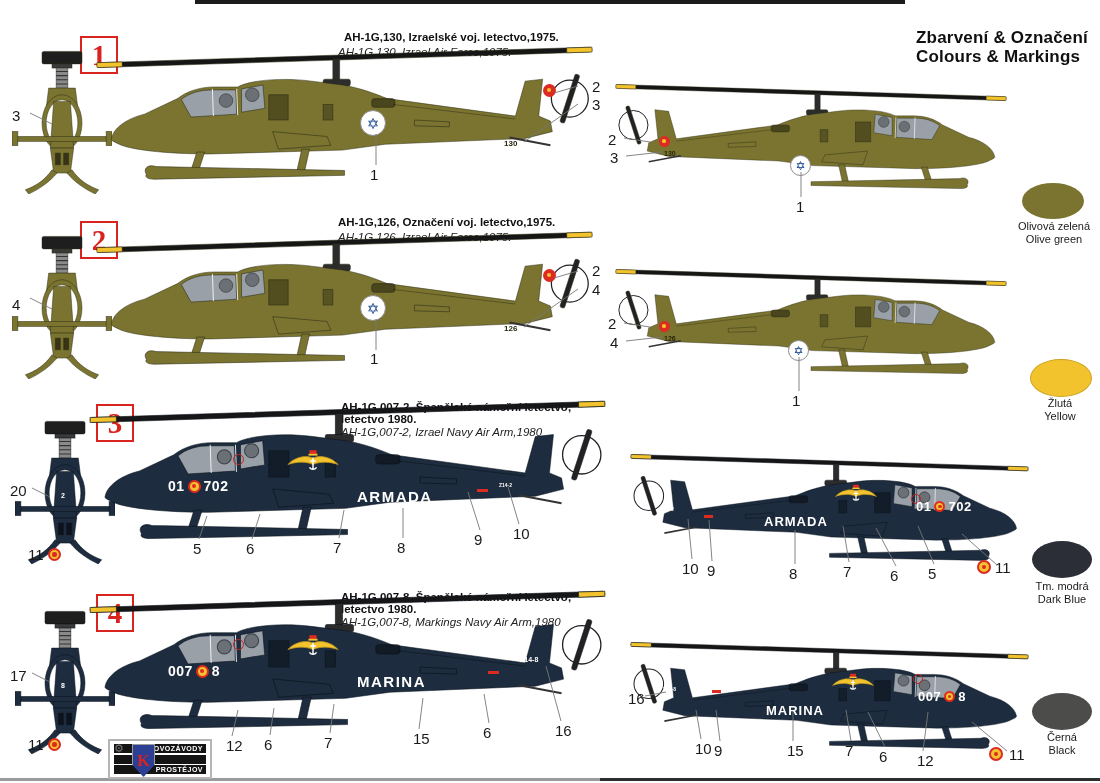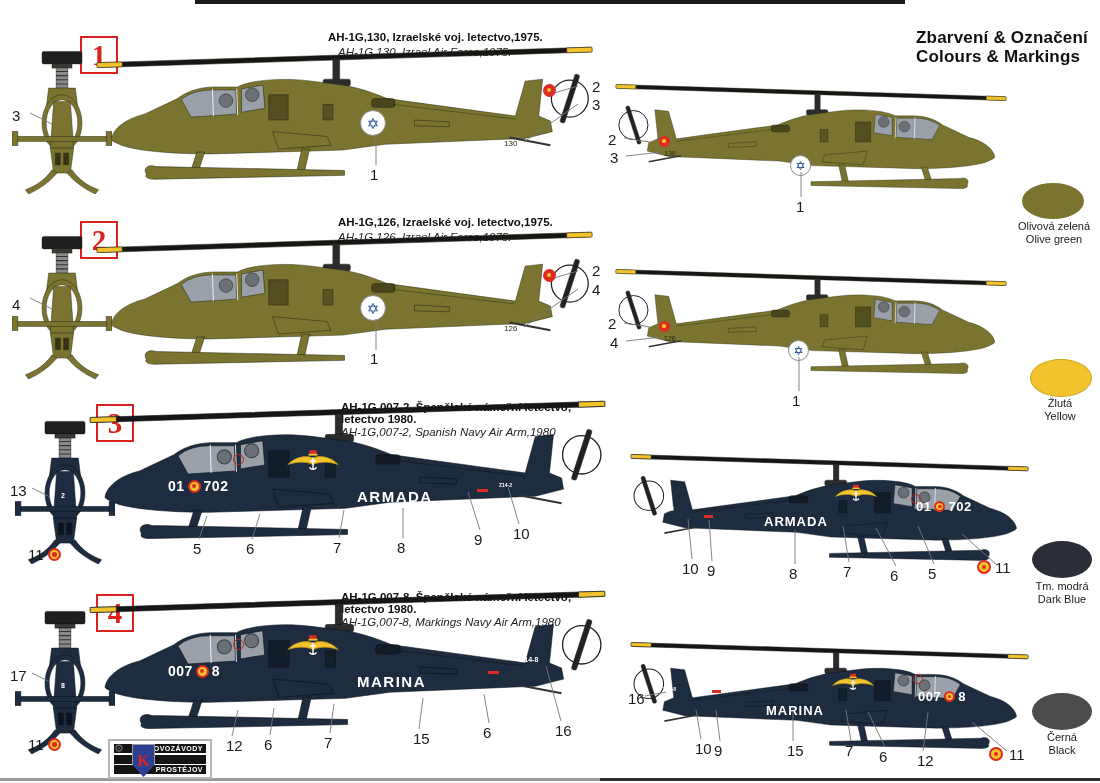--- a/index.html
+++ b/index.html
@@ -20,21 +20,21 @@
   .cap-i{position:absolute;font-style:italic;font-size:11.5px;color:#222;}
   
   .co{position:absolute;font-size:15px;color:#1a1a1a;}
   
   .swatch{position:absolute;border-radius:50%;}
   .sw-label{position:absolute;width:96px;text-align:center;font-size:11px;color:#1a1a1a;}
   
   .hull-code{position:absolute;display:flex;align-items:center;gap:3px;color:#fff;font-weight:bold;letter-spacing:.5px;}
   .boom-text{position:absolute;color:#fff;font-weight:bold;}
   .tiny-code{position:absolute;color:#fff;font-weight:bold;}
-  .tail-code{position:absolute;color:#26260f;font-weight:normal;}
+  .tail-code{position:absolute;color:#26260f;font-weight:bold;}
   .dash{position:absolute;width:11px;height:3px;background:#dd2b21;}
   .ring{position:absolute;width:9px;height:9px;border:1.5px solid #c4251c;border-radius:50%;}
   .roundel-es{position:absolute;border-radius:50%;background:#f2c32d;border:2px solid #dd2b21;box-sizing:border-box;}
   .roundel-es::after{content:"";position:absolute;inset:27%;background:#dd2b21;border-radius:50%;}
   .roundel-es.inline{position:relative;flex:none;}
   .roundel-il{position:absolute;background:#fff;border:1px solid #8a8a8a;border-radius:50%;
               display:flex;align-items:center;justify-content:center;line-height:1;}
   .tail-badge{position:absolute;background:#dd2b21;border-radius:50%;}
   .tail-badge::after{content:"";position:absolute;left:28%;top:30%;width:34%;height:34%;background:#f2c32d;border-radius:50%;}
   .nose-code{position:absolute;color:#fff;font-weight:bold;}
@@ -116,21 +116,21 @@
   </svg>
 
   <div class="strip-top"></div>
   <div class="strip-bottom-a"></div>
   <div class="strip-bottom-b"></div>
 
   <div class="title" style="top:28px">Zbarvení &amp; Označení</div>
   <div class="title" style="top:47px">Colours &amp; Markings</div>
 
   <div class="badge" style="left:80px;top:36px">1</div>
-  <div class="cap-b" style="left:328px;top:31px">AH-1G,130, Izraelské voj. letectvo,1975.</div>
+  <div class="cap-b" style="left:344px;top:31px">AH-1G,130, Izraelské voj. letectvo,1975.</div>
   <div class="cap-i" style="left:338px;top:46px">AH-1G,130, Izrael Air Force,1975.</div>
 
   <svg class="heli" style="left:12px;top:48px" width="100" height="146" viewBox="0 0 120 175">
     <use href="#heli-front" stroke="rgba(40,40,20,0.55)" fill="#7a7430"></use>
   </svg>
   <svg class="heli" style="left:92px;top:44px" width="505" height="151" viewBox="0 0 520 155">
     <use href="#heli-side" stroke="rgba(40,40,20,0.55)" fill="#7a7430"></use>
   </svg>
   <svg class="heli flip" style="left:612px;top:82px" width="398" height="119" viewBox="0 0 520 155">
     <use href="#heli-side" stroke="rgba(40,40,20,0.55)" fill="#7a7430"></use>
@@ -149,21 +149,21 @@
 
   <span class="co" style="left:12px;top:107px">3</span>
   <span class="co" style="left:592px;top:78px">2</span>
   <span class="co" style="left:592px;top:96px">3</span>
   <span class="co" style="left:370px;top:166px">1</span>
   <span class="co" style="left:608px;top:131px">2</span>
   <span class="co" style="left:610px;top:149px">3</span>
   <span class="co" style="left:796px;top:198px">1</span>
 
   <div class="badge" style="left:80px;top:221px">2</div>
-  <div class="cap-b" style="left:338px;top:216px">AH-1G,126, Izraelské voj. letectvo,1975.</div>
+  <div class="cap-b" style="left:338px;top:216px">AH-1G,126, Označení voj. letectvo,1975.</div>
   <div class="cap-i" style="left:338px;top:231px">AH-1G,126, Izrael Air Force,1975.</div>
 
   <svg class="heli" style="left:12px;top:233px" width="100" height="146" viewBox="0 0 120 175">
     <use href="#heli-front" stroke="rgba(40,40,20,0.55)" fill="#7a7430"></use>
   </svg>
   <svg class="heli" style="left:92px;top:229px" width="505" height="151" viewBox="0 0 520 155">
     <use href="#heli-side" stroke="rgba(40,40,20,0.55)" fill="#7a7430"></use>
   </svg>
   <svg class="heli flip" style="left:612px;top:267px" width="398" height="119" viewBox="0 0 520 155">
     <use href="#heli-side" stroke="rgba(40,40,20,0.55)" fill="#7a7430"></use>
@@ -184,21 +184,21 @@
   <span class="co" style="left:592px;top:262px">2</span>
   <span class="co" style="left:592px;top:281px">4</span>
   <span class="co" style="left:370px;top:350px">1</span>
   <span class="co" style="left:608px;top:315px">2</span>
   <span class="co" style="left:610px;top:334px">4</span>
   <span class="co" style="left:792px;top:392px">1</span>
 
   <div class="badge" style="left:96px;top:404px">3</div>
   <div class="cap-b" style="left:341px;top:401px">AH-1G,007-2, Španělské námořní letectvo,</div>
   <div class="cap-b" style="left:341px;top:413px">letectvo 1980.</div>
-  <div class="cap-i" style="left:341px;top:426px">AH-1G,007-2, Spanish Navy Air Arm,1980</div>
+  <div class="cap-i" style="left:341px;top:426px">AH-1G,007-2, Izrael Navy Air Arm,1980</div>
 
   <svg class="heli" style="left:15px;top:418px" width="100" height="146" viewBox="0 0 120 175">
     <use href="#heli-front" stroke="rgba(10,18,28,0.6)" fill="#1d2c3e"></use>
   </svg>
   <svg class="heli" style="left:85px;top:398px" width="525" height="157" viewBox="0 0 520 155">
     <use href="#heli-side" stroke="rgba(10,18,28,0.6)" fill="#1d2c3e"></use>
   </svg>
   <svg class="heli flip" style="left:627px;top:452px" width="405" height="121" viewBox="0 0 520 155">
     <use href="#heli-side" stroke="rgba(10,18,28,0.6)" fill="#1d2c3e"></use>
   </svg>
@@ -226,21 +226,21 @@
     <span>702</span>
   </div>
   <div class="boom-text" style="left:764px;top:514px;font-size:13px;letter-spacing:1px">ARMADA</div>
   <div class="dash" style="left:704px;top:515px;width:9px"></div>
   <div class="tiny-code" style="left:662px;top:507px;font-size:4.5px">Z14-2</div>
 
   <div class="nose-code" style="left:61px;top:492px;font-size:7px">2</div>
   <div class="roundel-es" style="left:48px;top:548px;width:13px;height:13px"></div>
   <div class="roundel-es" style="left:977px;top:560px;width:14px;height:14px"></div>
 
-  <span class="co" style="left:10px;top:482px">13</span>
+  <span class="co" style="left:10px;top:482px">20</span>
   <span class="co" style="left:28px;top:546px">11</span>
   <span class="co" style="left:193px;top:540px">5</span>
   <span class="co" style="left:246px;top:540px">6</span>
   <span class="co" style="left:333px;top:539px">7</span>
   <span class="co" style="left:397px;top:539px">8</span>
   <span class="co" style="left:474px;top:531px">9</span>
   <span class="co" style="left:513px;top:525px">10</span>
   <span class="co" style="left:682px;top:560px">10</span>
   <span class="co" style="left:707px;top:562px">9</span>
   <span class="co" style="left:789px;top:565px">8</span>

